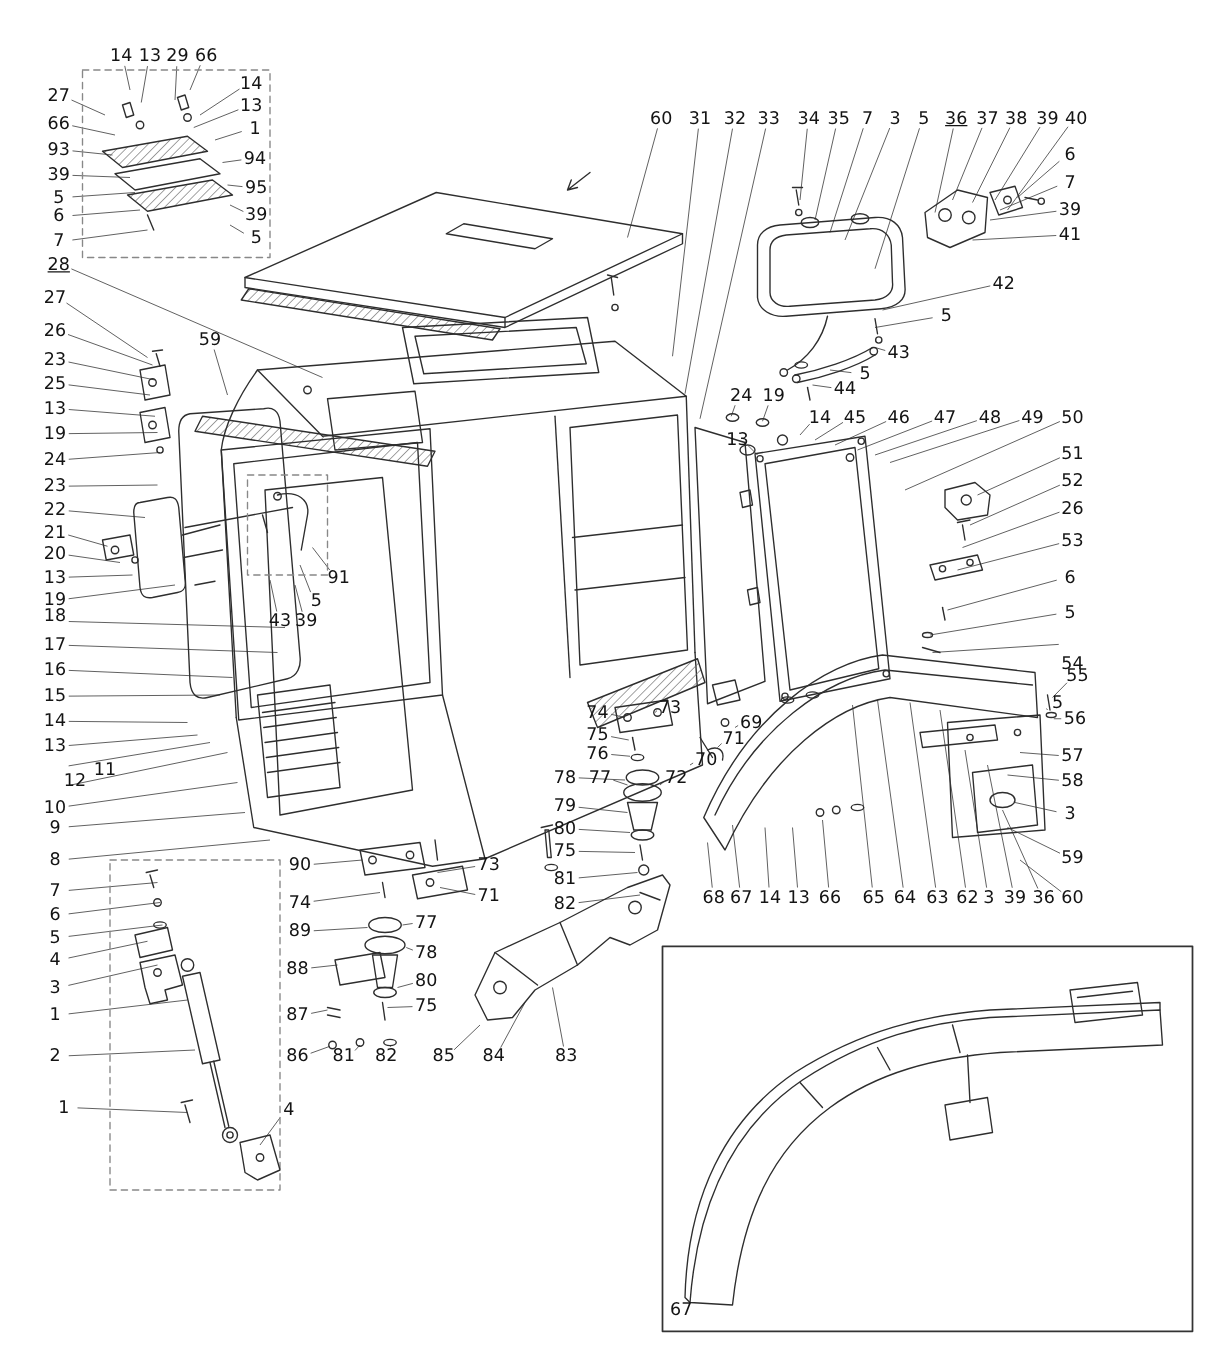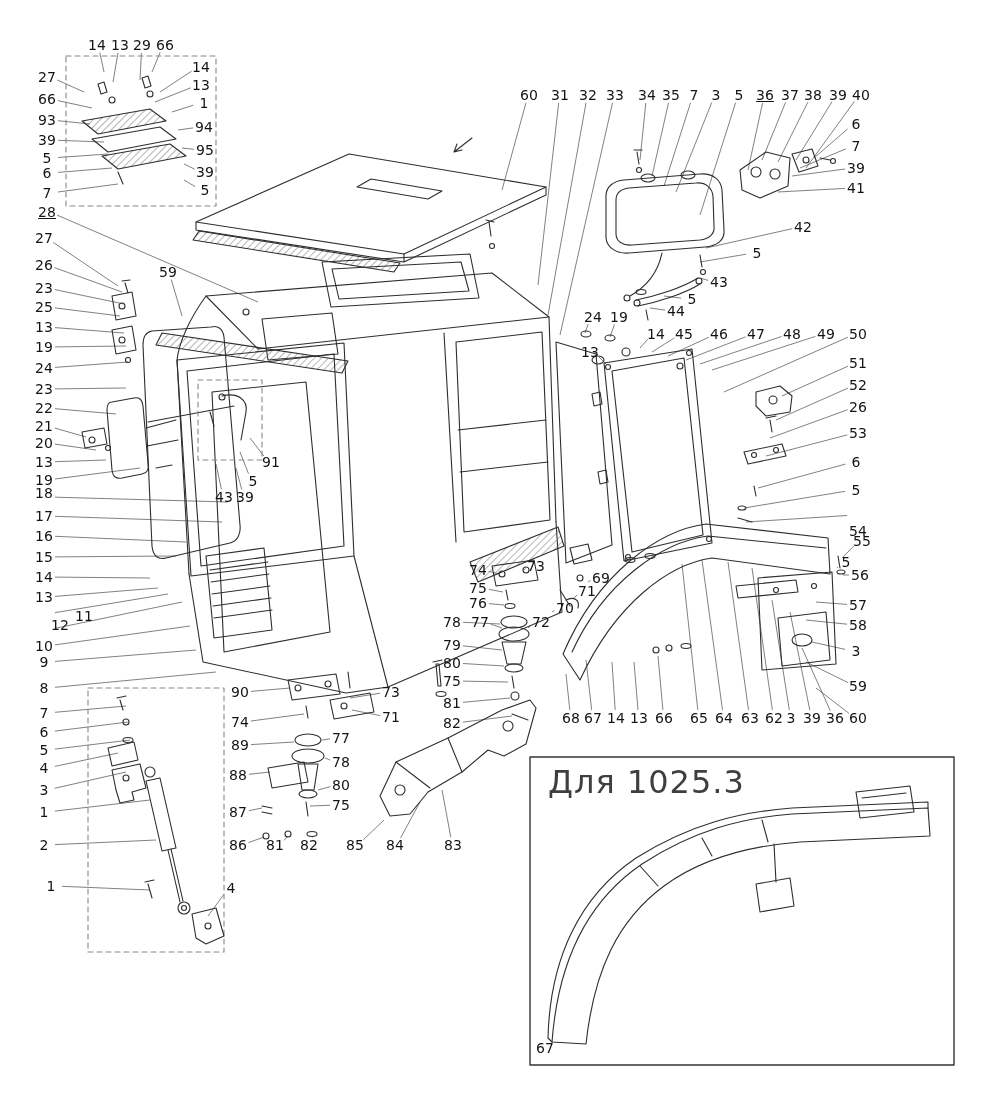--- a/index.html
+++ b/index.html
@@ -536,15 +536,14 @@
       <span class="part-label" style="left: 341px; top: 805px;">75</span>
       <span class="part-label" style="left: 238px; top: 845px;">86</span>
       <span class="part-label" style="left: 275px; top: 845px;">81</span>
       <span class="part-label" style="left: 309px; top: 845px;">82</span>
       <span class="part-label" style="left: 355px; top: 845px;">85</span>
       <span class="part-label" style="left: 395px; top: 845px;">84</span>
       <span class="part-label" style="left: 453px; top: 845px;">83</span>
       <span class="part-label" style="left: 545px; top: 1048px;">67</span>
     </div>
 
-  <div class="inset-title">Для 1025.3</div>
 
 </div>
 
 </body></html>

